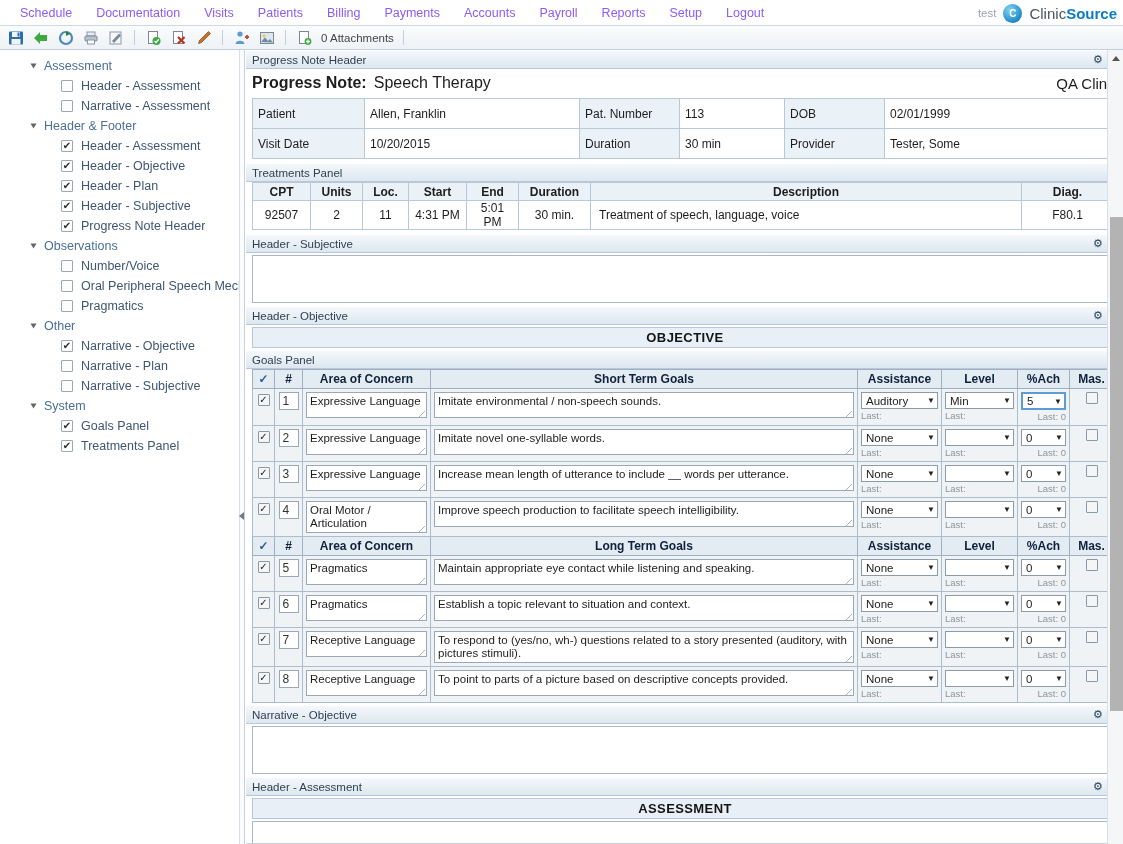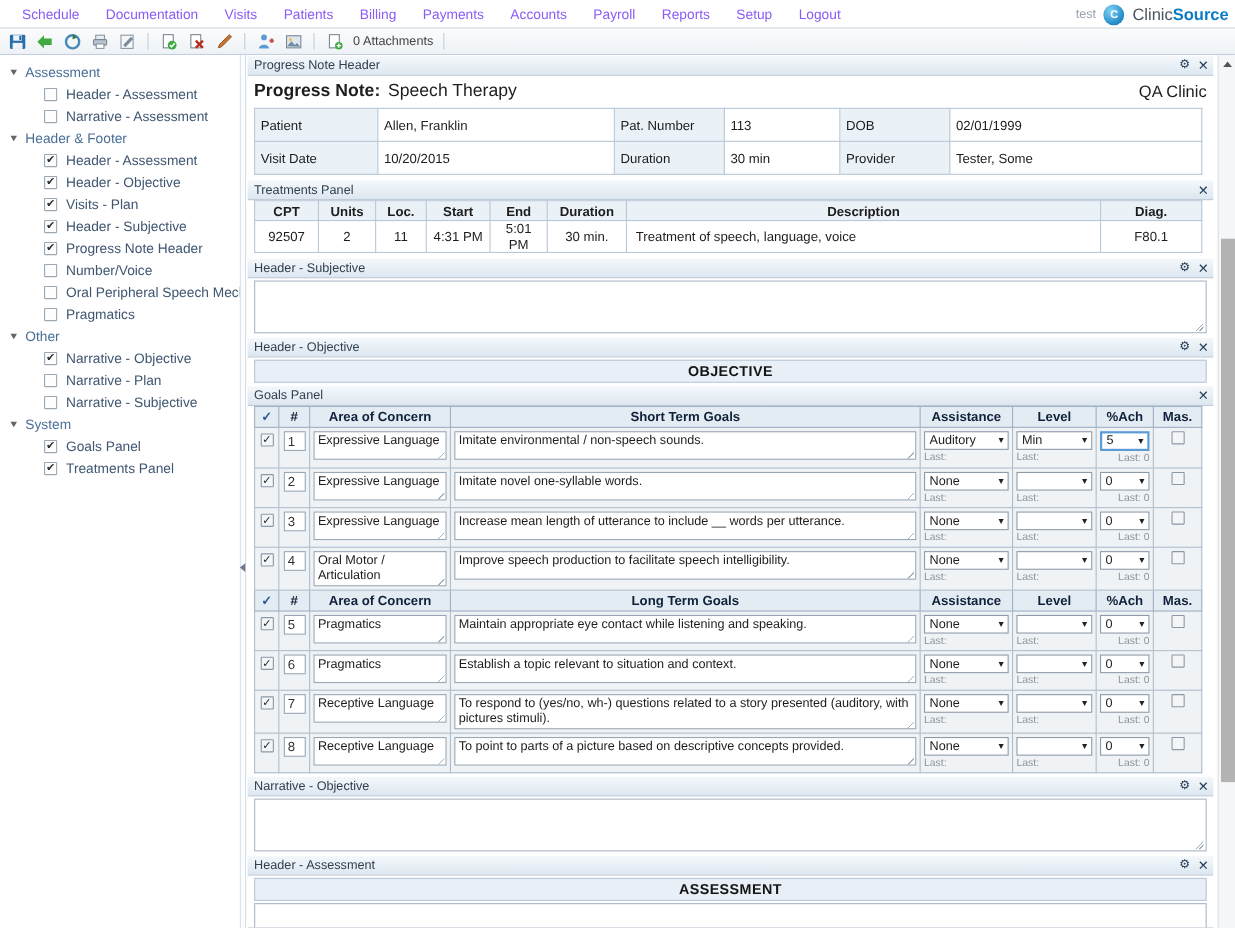--- a/index.html
+++ b/index.html
@@ -55,21 +55,21 @@
   }
   .tbtn {
     width: 19px; height: 19px;
     display: flex; align-items: center; justify-content: center;
     cursor: pointer;
   }
   .tsep { width: 1px; height: 15px; background: #c3cede; margin: 0 3px; }
   .attach-label { font-size: 11.5px; color: #444; margin-left: 1px; cursor: pointer; }
 
   
-  .body-wrap { display: flex; height: 794px; }
+  .body-wrap { display: flex; height: 794px; padding-left: 21px; }
 
   
   .tree {
     width: 219px;
     background: #ffffff;
     border-right: 1px solid #d7dee7;
     padding-top: 6px;
     overflow: hidden;
     position: relative;
   }
@@ -440,29 +440,33 @@
       <div class="tree-leaf">
         <span class="cb checked"></span>
         <span class="tree-leaf-label">Header - Assessment</span>
       </div>
       <div class="tree-leaf">
         <span class="cb checked"></span>
         <span class="tree-leaf-label">Header - Objective</span>
       </div>
       <div class="tree-leaf">
         <span class="cb checked"></span>
-        <span class="tree-leaf-label">Visits - Plan</span>
+        <span class="tree-leaf-label">Header - Plan</span>
       </div>
       <div class="tree-leaf">
         <span class="cb checked"></span>
         <span class="tree-leaf-label">Header - Subjective</span>
       </div>
       <div class="tree-leaf">
         <span class="cb checked"></span>
         <span class="tree-leaf-label">Progress Note Header</span>
+      </div>
+      <div class="tree-group">
+        <span class="tri"></span>
+        <span class="tree-group-label">Observations</span>
       </div>
       <div class="tree-leaf">
         <span class="cb"></span>
         <span class="tree-leaf-label">Number/Voice</span>
       </div>
       <div class="tree-leaf">
         <span class="cb"></span>
         <span class="tree-leaf-label">Oral Peripheral Speech Mecha</span>
       </div>
       <div class="tree-leaf">

